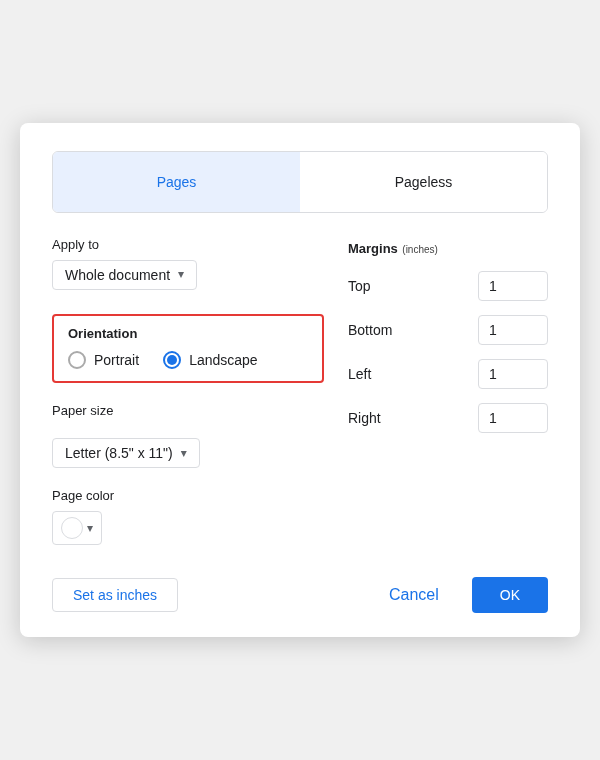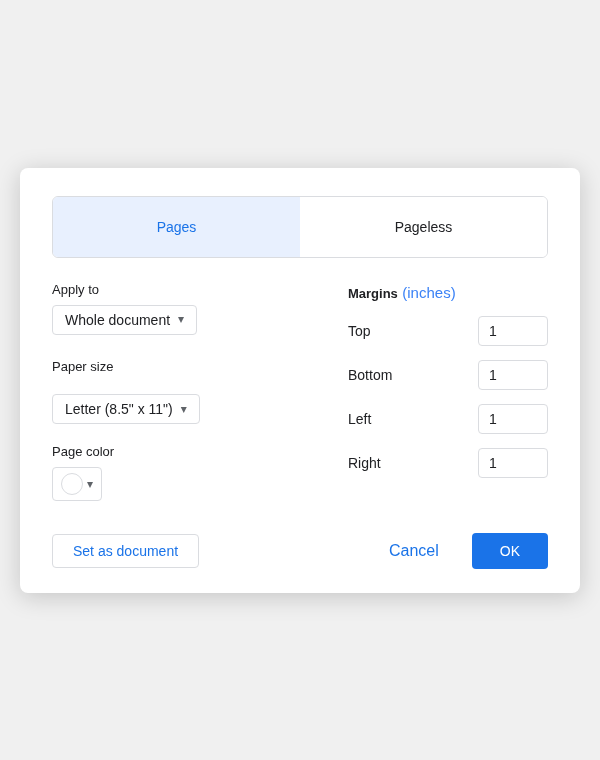--- a/index.html
+++ b/index.html
@@ -227,23 +227,23 @@
 
     
     .margins-header {
       font-size: 13px;
       font-weight: 600;
       color: #202124;
       margin-bottom: 4px;
     }
 
     .margins-subtext {
-      font-size: 15px;
+      font-size: 10px;
       font-weight: 400;
-      color: #3b82f6;
+      color: #404040;
     }
 
     .margin-row {
       display: flex;
       align-items: center;
       justify-content: space-between;
       margin-top: 14px;
     }
 
     .margin-label {
@@ -329,20 +329,35 @@
     <div class="left-col">
 
       
       <div class="section-label">Apply to</div>
       <div class="select-wrapper">
         <span>Whole document</span>
         <span class="select-arrow">▾</span>
       </div>
 
       
+      <div class="orientation-box">
+        <div class="orientation-title">Orientation</div>
+        <div class="radio-group">
+          <label class="radio-option">
+            <div class="radio-circle"></div>
+            <span>Portrait</span>
+          </label>
+          <label class="radio-option">
+            <div class="radio-circle selected">
+              <div class="radio-inner"></div>
+            </div>
+            <span>Landscape</span>
+          </label>
+        </div>
+      </div>
 
       
       <div class="paper-size-label">Paper size</div>
       <div class="paper-select">
         <span>Letter (8.5" x 11")</span>
         <span class="select-arrow">▾</span>
       </div>
 
       
       <div class="page-color-label">Page color</div>
@@ -374,19 +389,19 @@
       </div>
 
       <div class="margin-row">
         <span class="margin-label">Right</span>
         <input class="margin-input" type="text" value="1" style="">
       </div>
     </div>
   </div>
 
   <div class="footer">
-    <button class="btn-set-default">Set as document</button>
+    <button class="btn-set-default">Set as inches</button>
     <div class="footer-right">
       <button class="btn-cancel">Cancel</button>
       <button class="btn-ok">OK</button>
     </div>
   </div>
 </div>
 
 </body></html>

